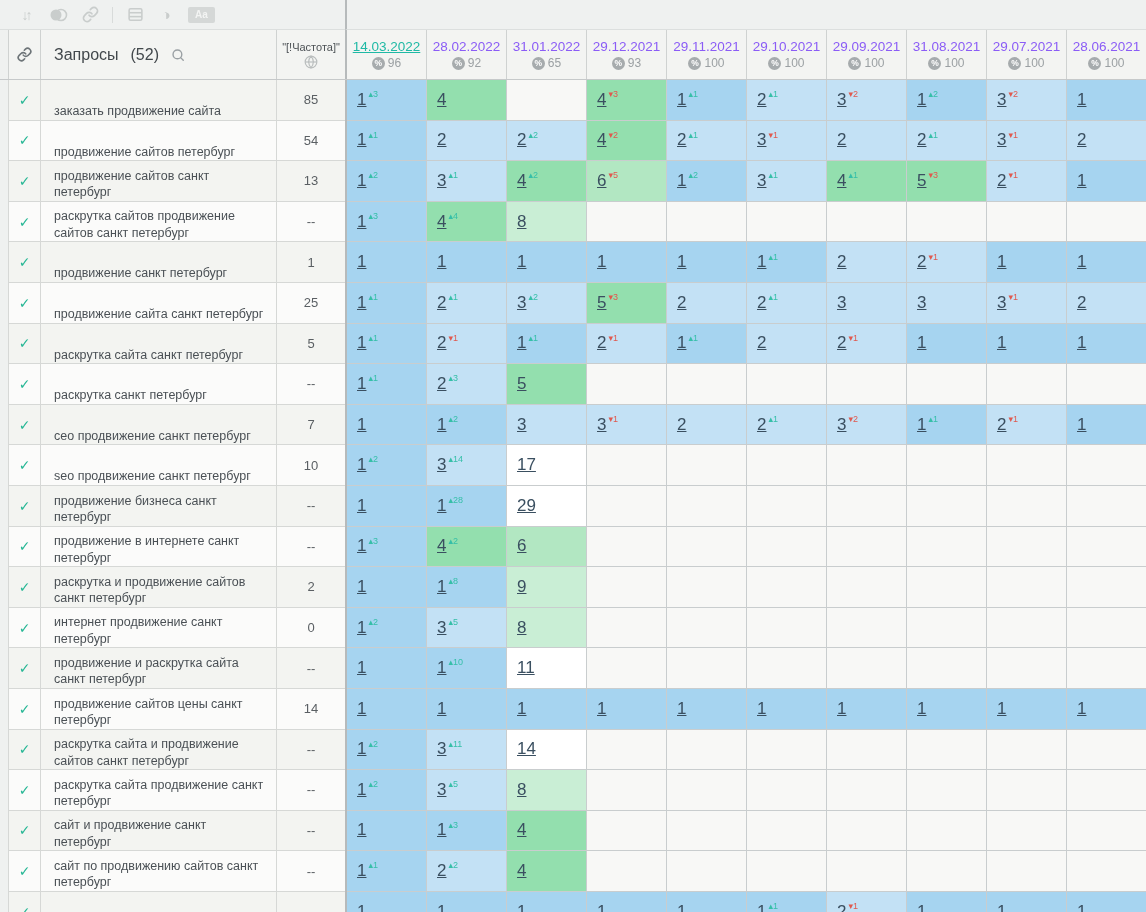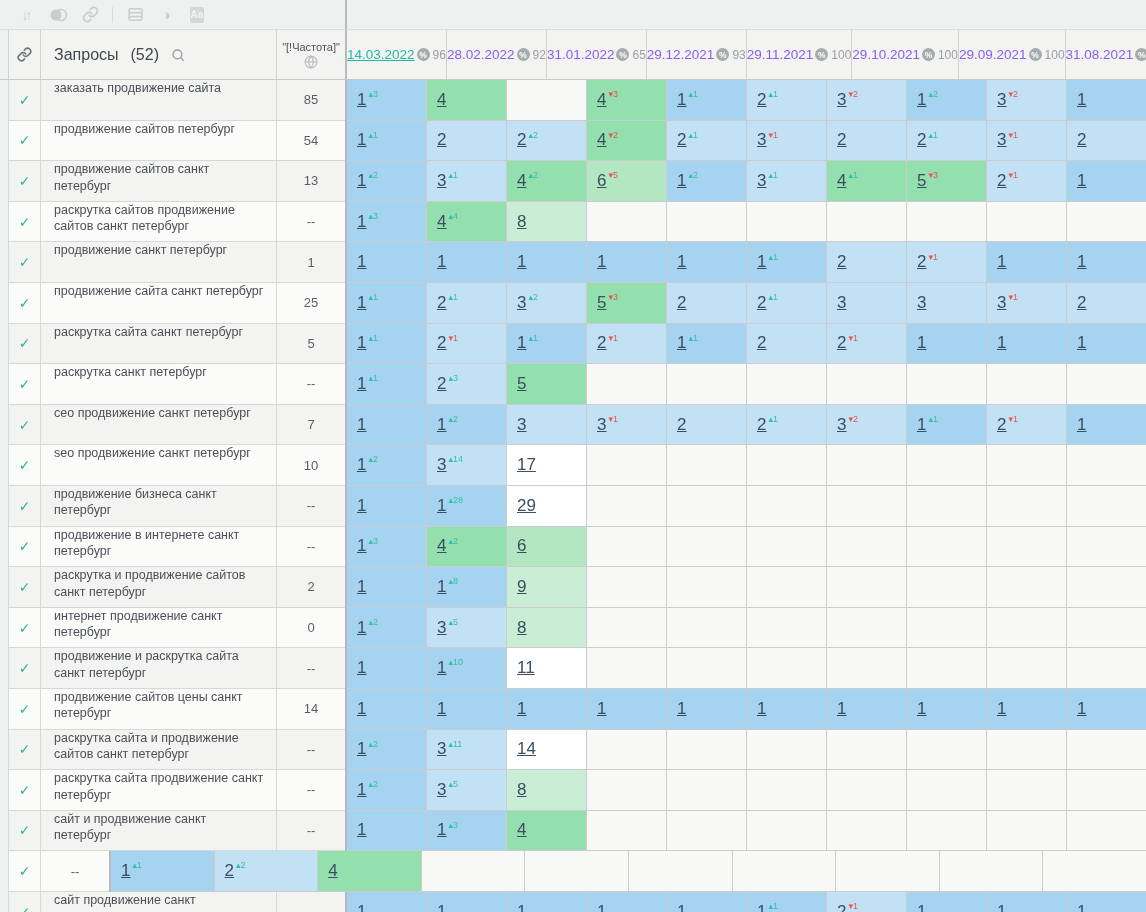--- a/index.html
+++ b/index.html
@@ -7,44 +7,44 @@
   body{background:#eff1f0;font-family:"Liberation Sans","DejaVu Sans",sans-serif}
   .app{width:1146px;height:912px;display:flex;flex-direction:column;overflow:hidden;background:#eff1f0}
 
   
   .toprow{display:flex;height:30px;flex:none}
   .toolbar{width:345px;flex:none;display:flex;align-items:center;gap:13px;padding-left:18px;border-bottom:1px solid #dcdfde}
   .toolbar-right{flex:1;border-left:2px solid #b6babb;border-bottom:1px solid #dcdfde}
   .tb-icon{display:flex;align-items:center;justify-content:center;height:20px;min-width:18px;color:#c9cdcc;cursor:pointer}
   .tb-sort{font-size:14px;font-weight:bold;letter-spacing:-3px;padding-right:3px}
   .tb-sep{width:1px;height:16px;background:#d8dbda}
-  .tb-aa{width:14px;height:16px;background:#d5d8d7;border-radius:2px;color:#f3f4f3;font-size:10px;font-weight:bold;display:flex;align-items:center;justify-content:center}
+  .tb-aa{width:27px;height:16px;background:#d5d8d7;border-radius:2px;color:#f3f4f3;font-size:10px;font-weight:bold;display:flex;align-items:center;justify-content:center}
   .tb-contrast{font-size:15px;line-height:1}
 
   
   .headrow{display:flex;height:50px;flex:none;border-bottom:1px solid #c6c9ca}
   .gutter{width:8px;flex:none;background:#eff1f0}
   .check-head{width:33px;flex:none;background:#f3f4f2;border-left:1px solid #cfd2d1;border-right:1px solid #cfd2d1;display:flex;align-items:center;justify-content:center;color:#6d7478}
   .query-head{width:236px;flex:none;background:#f3f4f2;border-right:1px solid #cfd2d1;display:flex;align-items:center;gap:12px;padding-left:13px;font-size:16px;color:#42484c}
   .freq-head{width:68px;flex:none;background:#f3f4f2;display:flex;flex-direction:column;align-items:center;justify-content:center;gap:2px;font-size:11px;color:#4d5256}
   .dates{flex:1;display:flex;border-left:2px solid #b6babb;background:#f3f4f2}
-  .date-col{flex:1;display:flex;flex-direction:row;align-items:center;justify-content:center;gap:2px;border-right:1px solid #cfd2d1}
+  .date-col{flex:1;display:flex;flex-direction:column;align-items:center;justify-content:center;gap:2px;border-right:1px solid #cfd2d1}
   .date-col:last-child{border-right:none}
   .date-label{font-size:13.5px;color:#8b5cf6;white-space:nowrap;cursor:pointer}
   .date-label.active{color:#1fb9a5;text-decoration:underline}
   .badge-row{display:flex;align-items:center;gap:3px}
   .pct-circle{width:13px;height:13px;border-radius:50%;background:#a6abad;color:#fff;font-size:8.5px;font-weight:bold;display:flex;align-items:center;justify-content:center}
   .pct-num{font-size:12px;color:#9ba0a3}
 
   
   .tbody{flex:1;overflow:hidden}
   .row{display:flex;height:40.6px}
   .check-cell{width:33px;flex:none;border-left:1px solid #d6d8d6;border-right:1px solid #d6d8d6;border-bottom:1px solid #d6d8d6;display:flex;align-items:center;justify-content:center;cursor:pointer}
   .check{color:#27b795;font-size:14px;font-weight:bold}
-  .query-cell{width:236px;flex:none;border-right:1px solid #d6d8d6;border-bottom:1px solid #d6d8d6;display:flex;align-items:flex-start;padding:0 10px 0 13px;overflow:hidden;cursor:pointer}
+  .query-cell{width:236px;flex:none;border-right:1px solid #d6d8d6;border-bottom:1px solid #d6d8d6;display:flex;align-items:flex-end;padding:0 10px 0 13px;overflow:hidden;cursor:pointer}
   .query-text{font-size:12.5px;color:#4a5055;line-height:1.32}
   .freq-cell{width:68px;flex:none;border-bottom:1px solid #d6d8d6;display:flex;align-items:center;justify-content:center;font-size:13px;color:#5a5f63}
   .row.odd .check-cell,.row.odd .query-cell,.row.odd .freq-cell{background:#f3f4f1}
   .row.even .check-cell,.row.even .query-cell,.row.even .freq-cell{background:#fbfbfa}
   .cells{flex:1;display:flex;border-left:2px solid #b6babb}
   .cell{flex:1;border-right:1px solid #c9cdce;border-bottom:1px solid #c9cdce;display:flex;align-items:center;padding-left:10px;overflow:hidden}
   .cell:last-child{border-right:none}
   .cell.empty{background:#f8f8f6}
   .cell.p1{background:#a6d4f0}
   .cell.p3{background:#c3e1f5}
@@ -834,20 +834,23 @@
           <div class="cell empty"></div>
           <div class="cell empty"></div>
           <div class="cell empty"></div>
         </div>
       </div>
       <div class="row even">
         <div class="gutter"></div>
         <div class="check-cell">
           <div class="check">✓</div>
         </div>
+        <div class="query-cell">
+          <div class="query-text">сайт по продвижению сайтов санкт петербург</div>
+        </div>
         <div class="freq-cell">--</div>
         <div class="cells">
           <div class="cell p1">
             <div class="pos"><span class="num">1</span><sup class="up">▴1</sup></div>
           </div>
           <div class="cell p3">
             <div class="pos"><span class="num">2</span><sup class="up">▴2</sup></div>
           </div>
           <div class="cell p5">
             <div class="pos"><span class="num">4</span></div>

